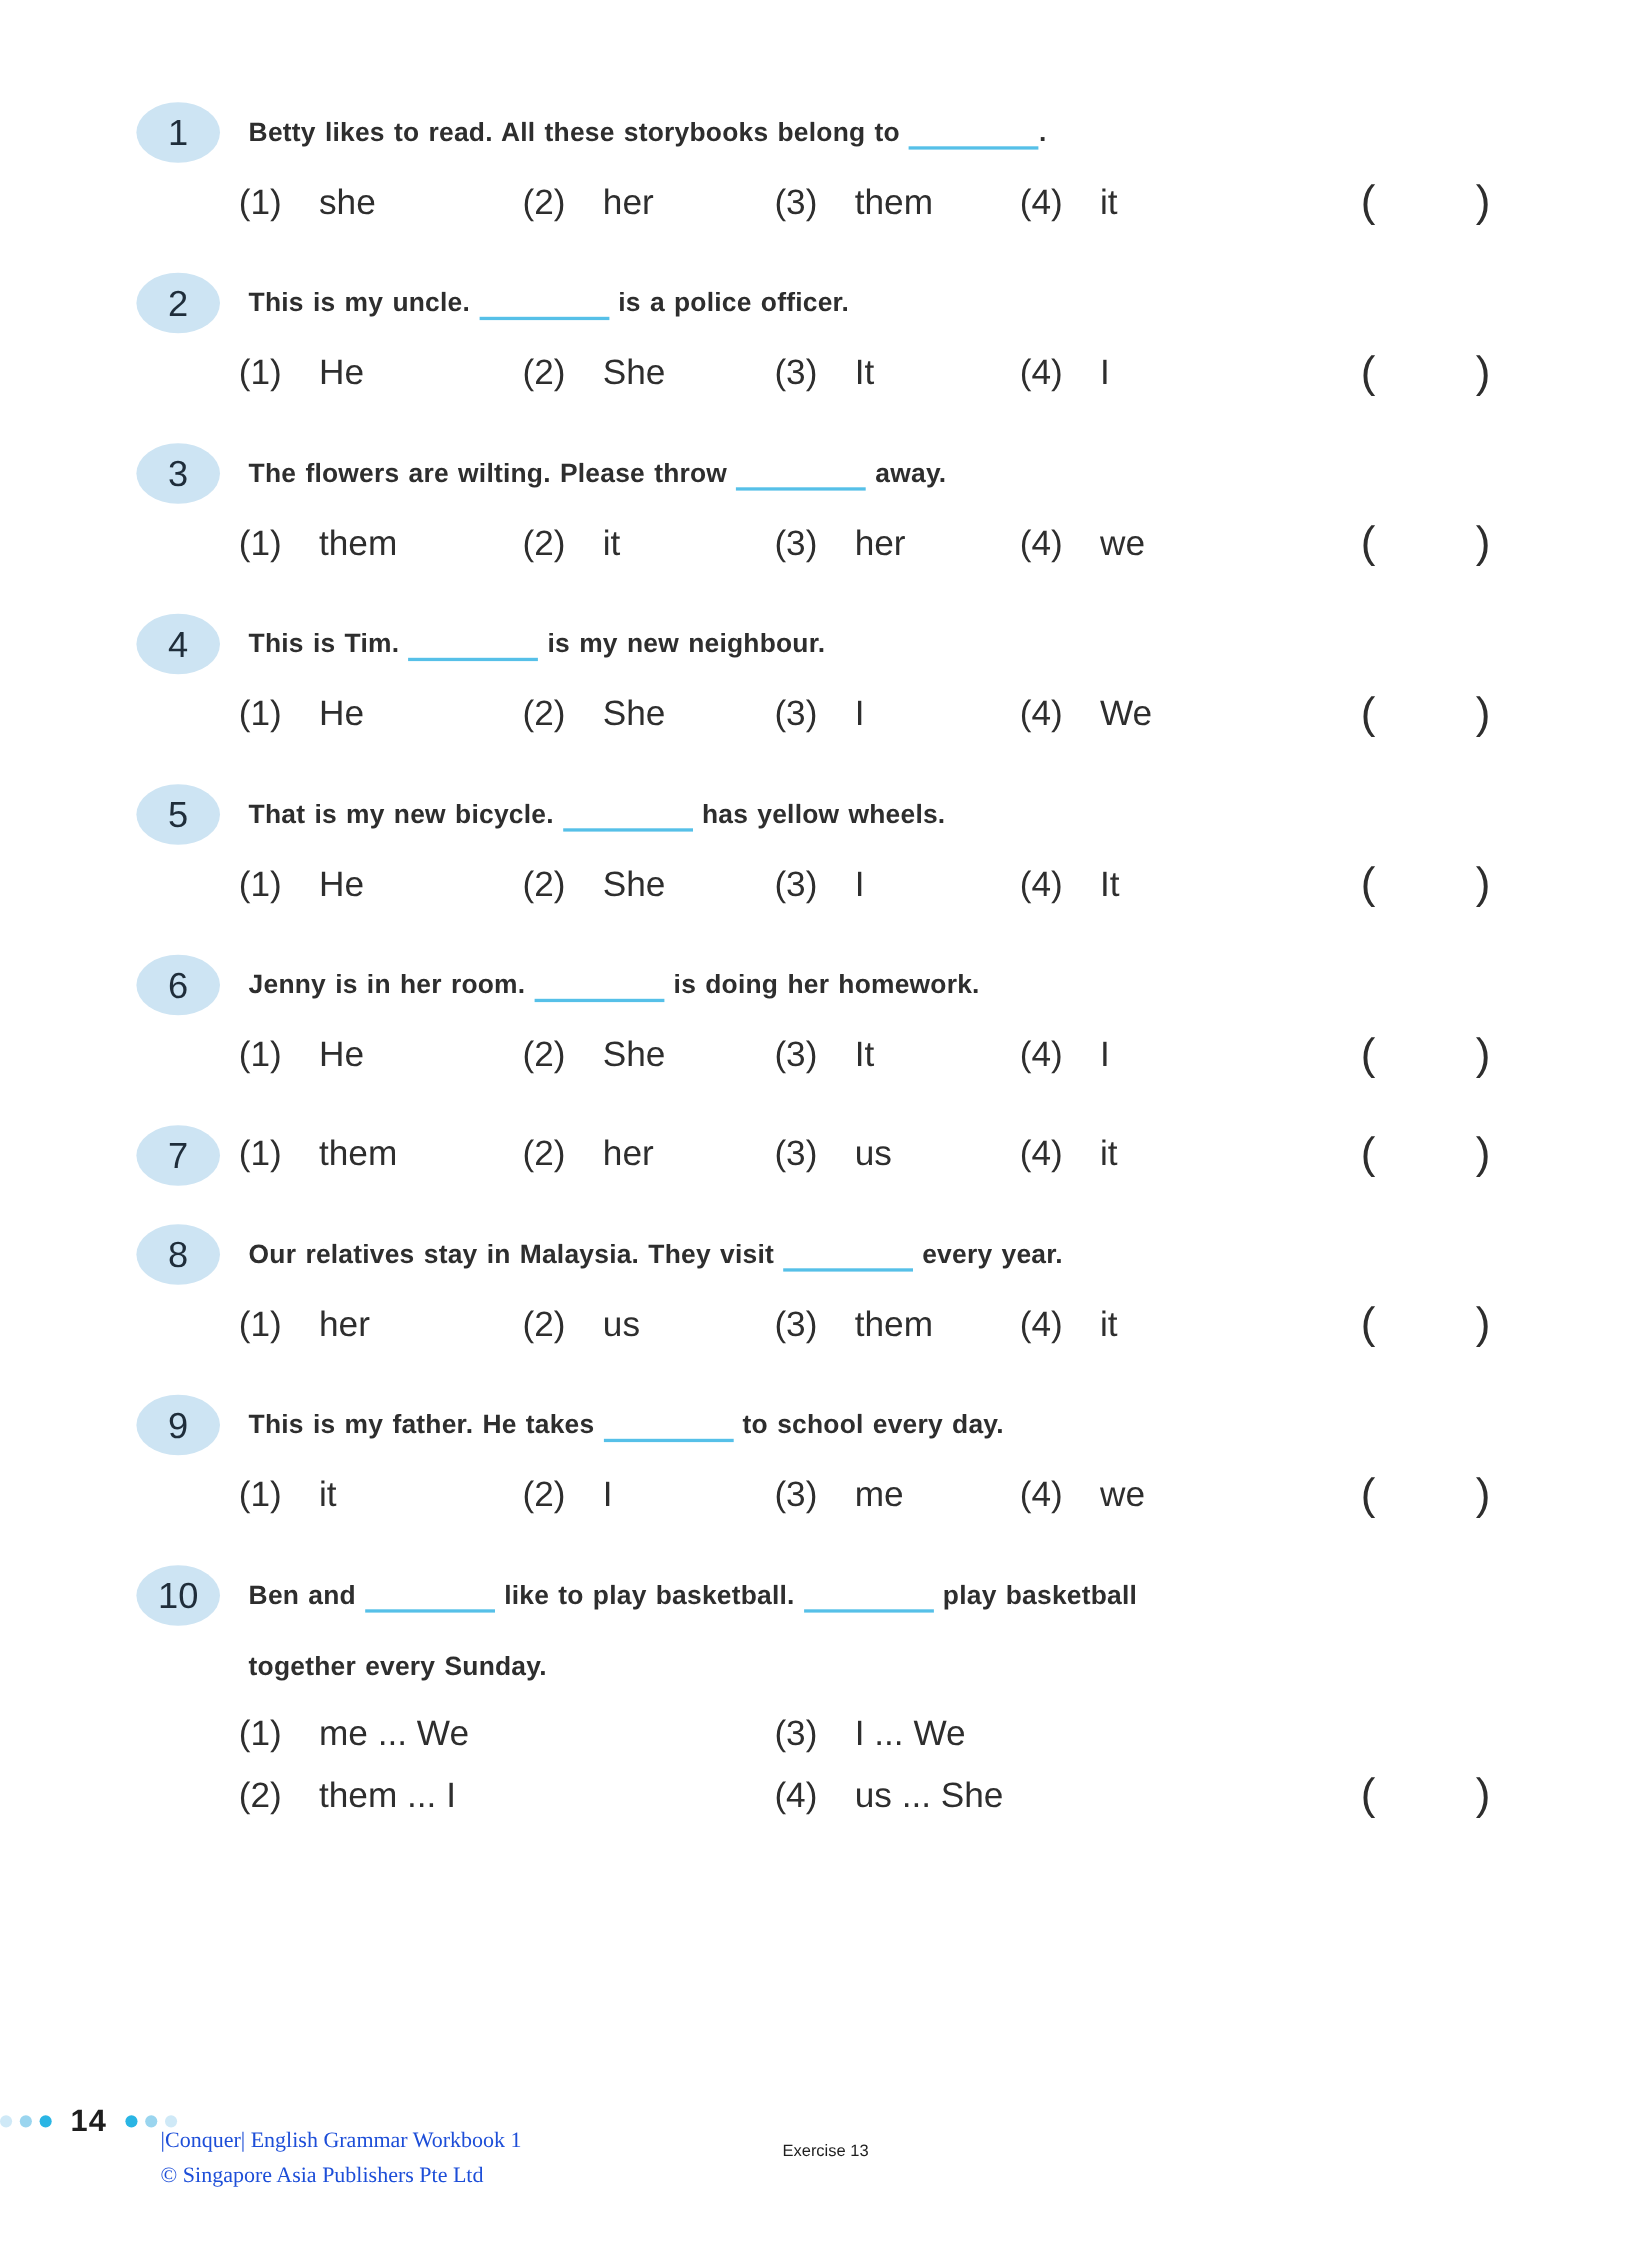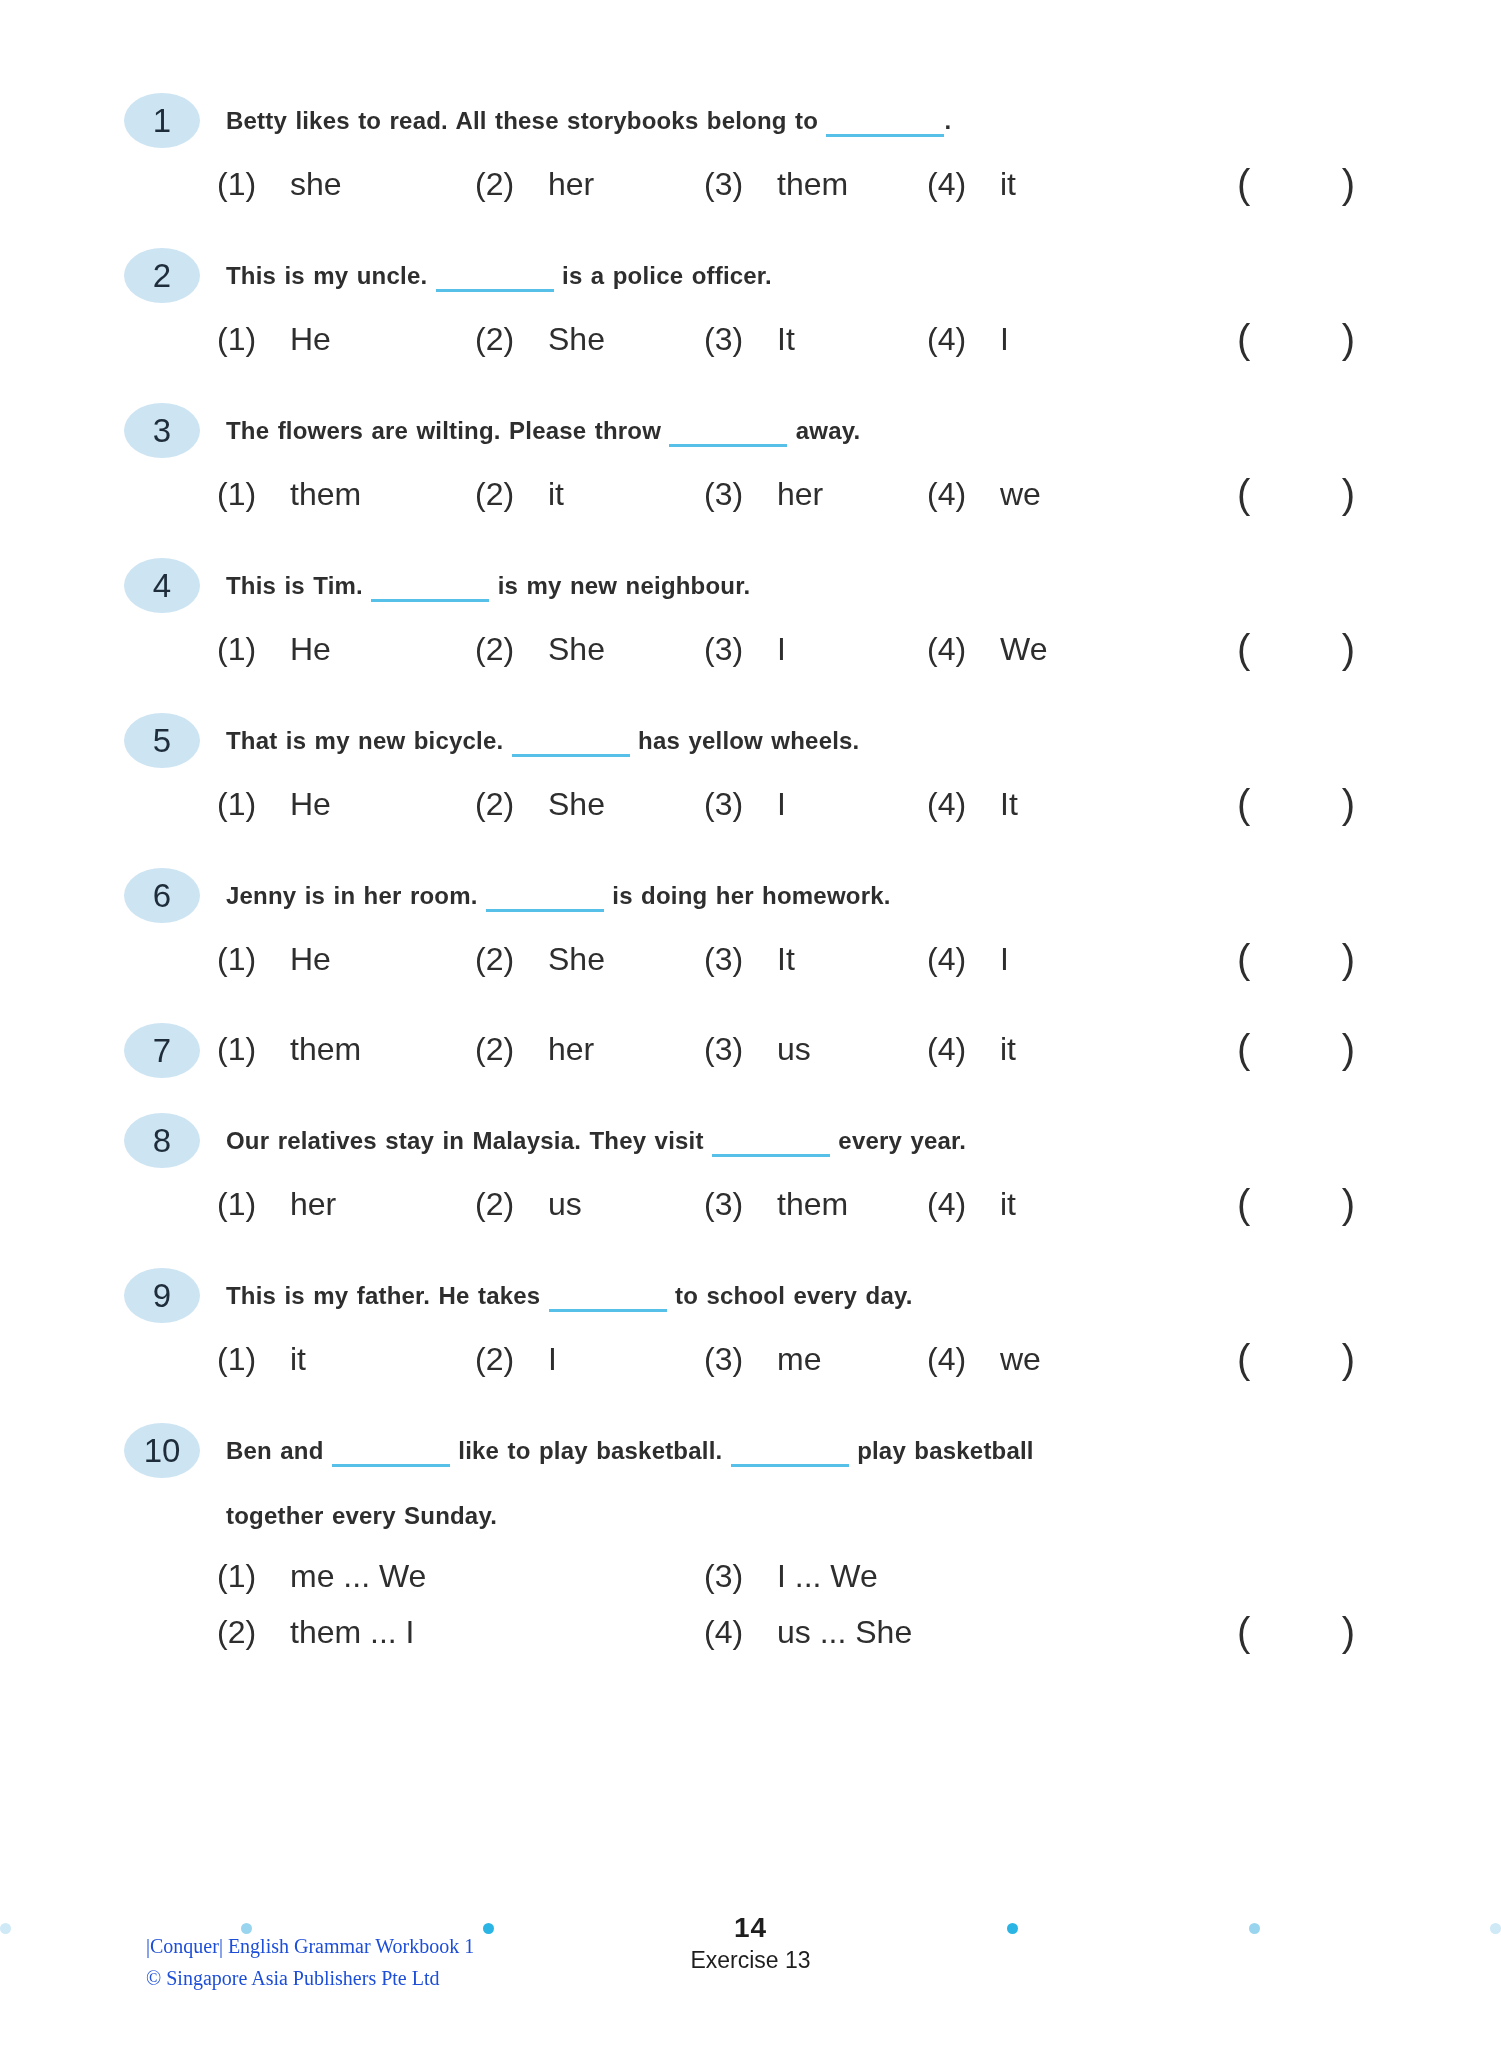--- a/index.html
+++ b/index.html
@@ -40,27 +40,27 @@
   .answer-box{
     position:absolute;left:1021px;top:50%;transform:translateY(-50%);
     width:118px;display:flex;justify-content:space-between;
     font-size:40px;font-weight:300;color:#2e2e2e;
   }
   .footer-left{
     position:absolute;left:146px;top:1930px;
     font-family:"Liberation Serif",serif;font-size:20px;line-height:32px;color:#1d4ed8;
   }
   .footer-center{position:absolute;left:0;top:1912px;width:100%;text-align:center;color:#1e1e1e;}
-  .dots-row{display:flex;align-items:center;justify-content:space-between;gap:7px;}
+  .dots-row{display:flex;align-items:center;justify-content:flex-start;gap:7px;}
   .dot{width:11px;height:11px;border-radius:50%;display:inline-block;}
   .dot.d-light{background:var(--dot-light);}
   .dot.d-mid{background:var(--dot-mid);}
   .dot.d-dark{background:var(--dot-dark);}
   .page-number{font-size:28px;font-weight:bold;margin:0 10px;letter-spacing:1px;}
-  .exercise-label{font-size:23px;margin-top:3px;}
+  .exercise-label{font-size:15px;margin-top:3px;}
 </style>
 </head>
 <body>
 
 <div class="page">
   <div id="questions">
       <div class="question">
         <span class="badge">1</span>
         <div class="q-text"><span>Betty likes to read. All these storybooks belong to </span><span class="blank"></span><span>.</span></div>
         <div class="q-options">

